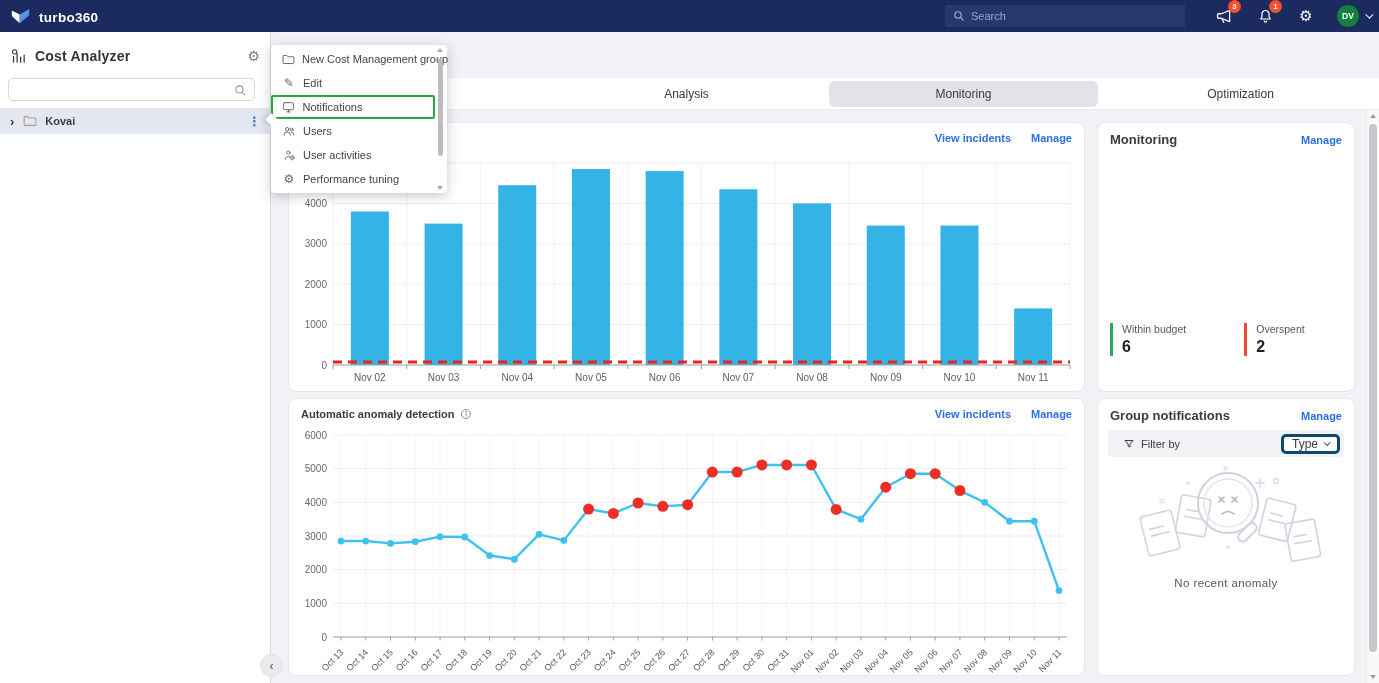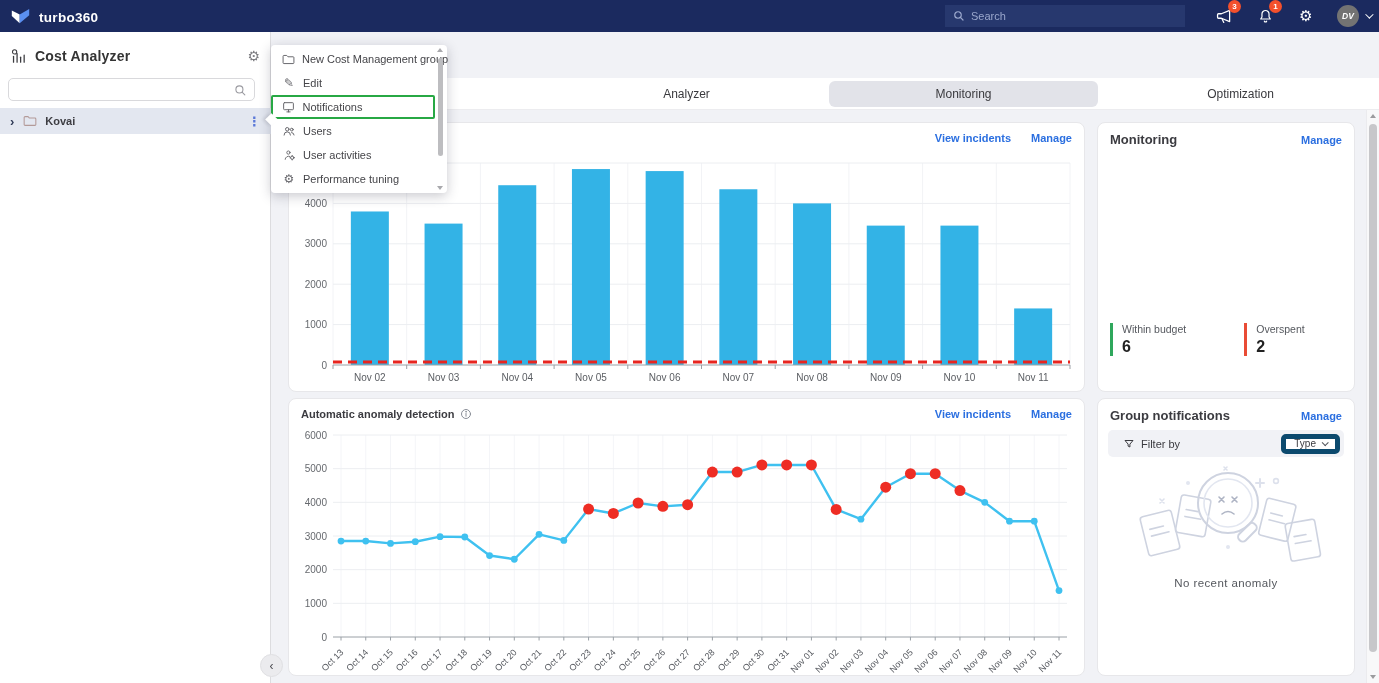--- a/index.html
+++ b/index.html
@@ -12,21 +12,21 @@
   .navbar { position:absolute; left:0; top:0; width:1379px; height:32px; background:#1b2a5f; display:flex; align-items:center; z-index:70; }
   .brand { display:flex; align-items:flex-end; gap:9px; padding-left:11px; }
   .brand-name { color:#fff; font-size:13.5px; font-weight:bold; letter-spacing:.3px; }
   .nav-search { position:absolute; left:945px; top:5px; width:240px; height:22px; background:#27386e; border:none; border-radius:0; color:#cfd6ea; font-size:11px; padding-left:26px; outline:none; }
   .nav-search::placeholder { color:#9aa7cc; }
   .nav-search-icon { position:absolute; left:953px; top:10px; pointer-events:none; }
   .nav-icons { position:absolute; right:8px; top:0; height:32px; display:flex; align-items:center; gap:21px; }
   .nav-icon-wrap { position:relative; width:20px; height:20px; display:flex; align-items:center; justify-content:center; cursor:pointer; }
   .badge { position:absolute; top:-6px; right:-7px; min-width:13px; height:13px; border-radius:7px; background:#f4502c; color:#fff; font-size:8px; font-weight:bold; display:flex; align-items:center; justify-content:center; padding:0 2px; }
   .avatar-wrap { display:flex; align-items:center; gap:6px; cursor:pointer; }
-  .avatar { width:22px; height:22px; border-radius:50%; background:#737373; color:#fff; font-size:8.5px; font-weight:bold; display:flex; align-items:center; justify-content:center;font-style:italic; }
+  .avatar { width:22px; height:22px; border-radius:50%; background:#15803d; color:#fff; font-size:8.5px; font-weight:bold; display:flex; align-items:center; justify-content:center; }
   .caret-down { width:6px; height:6px; border-right:1.6px solid #fff; border-bottom:1.6px solid #fff; transform:rotate(45deg) translateY(-2px); }
   .gear-glyph { font-family:"DejaVu Sans", sans-serif; }
 
   
   .sidebar { position:absolute; left:0; top:32px; width:271px; height:651px; background:#fff; border-right:1px solid #dcdcdf; z-index:40; }
   .sb-header { position:absolute; left:0; top:13px; width:100%; height:22px; display:flex; align-items:center; padding:0 10px; }
   .sb-title { margin-left:8px; font-size:14px; font-weight:bold; color:#343434; letter-spacing:.2px; }
   .sb-gear { margin-left:auto; color:#7c7c80; font-size:14px; cursor:pointer; }
   .sb-search { position:absolute; left:8px; top:46px; width:247px; height:23px; border:1px solid #d9d9dc; border-radius:5px; background:#fff; }
   .sb-search input { width:100%; height:100%; border:none; outline:none; border-radius:5px; padding:0 26px 0 8px; font-size:11px; color:#444; background:transparent; }
@@ -63,21 +63,21 @@
   .donut-cap { font-size:10px; color:#9aa0a8; margin-top:1px; }
   .mstats { position:absolute; left:12px; top:200px; right:10px; display:flex; }
   .mstat { padding-left:9px; border-left:3px solid #2fa75c; }
   .mstat + .mstat { margin-left:58px; border-left-color:#e94b35; }
   .mstat-label { font-size:10.5px; color:#55585e; }
   .mstat-value { font-size:16px; font-weight:bold; color:#222; margin-top:3px; }
 
   
   .filter-bar { position:absolute; left:10px; right:10px; top:31px; height:27px; background:#f1f2f6; border-radius:5px; display:flex; align-items:center; padding:0 4px 0 15px; }
   .filter-label { font-size:11px; color:#3b3b40; margin-left:6px; }
-  .type-btn { margin-left:auto; height:20px; background:#fff; border:5px solid #0c4a6e; border-radius:5px; display:flex; align-items:center; gap:6px; padding:0 8px; font-size:10px; color:#3b3b40; cursor:pointer; }
+  .type-btn { margin-left:auto; height:20px; background:#fff; border:3px solid #0c4a6e; border-radius:5px; display:flex; align-items:center; gap:6px; padding:0 8px; font-size:12px; color:#3b3b40; cursor:pointer; }
   .type-caret { width:5px; height:5px; border-right:1.4px solid #55585e; border-bottom:1.4px solid #55585e; transform:rotate(45deg) translateY(-1px); }
   .empty-illu { position:absolute; left:34px; top:62px; }
   .empty-text { position:absolute; left:0; right:0; top:178px; text-align:center; font-size:11.5px; color:#55585e; letter-spacing:.4px; }
 
   
   .ctx-menu { position:absolute; left:271px; top:45px; width:176px; height:148px; background:#fff; border-radius:4px; box-shadow:0 3px 12px rgba(40,40,60,.25); z-index:60; padding:2px 12px 2px 0; }
   .ctx-notch { position:absolute; left:-4px; top:70px; width:9px; height:9px; background:#fff; transform:rotate(45deg); box-shadow:-2px 2px 3px rgba(40,40,60,.12); }
   .cm-item { height:24px; display:flex; align-items:center; padding-left:11px; font-size:11px; color:#454549; cursor:pointer; white-space:nowrap; }
   .cm-item .cm-icon { width:14px; margin-right:7px; color:#66666b; display:flex; align-items:center; justify-content:center; font-size:12px; }
   .cm-item.highlighted { border:2.5px solid #27a844; border-radius:2px; padding-left:8.5px; }
@@ -177,21 +177,21 @@
     <span class="tree-dots">⋮</span>
   </div>
   <div class="collapse-btn">‹</div>
 </aside>
 
 <nav class="tabbar">
   <div class="tab">
       <div class="tab-inner"></div>
     </div>
   <div class="tab">
-      <div class="tab-inner">Analyzer</div>
+      <div class="tab-inner">Analysis</div>
     </div>
   <div class="tab active">
       <div class="tab-inner">Monitoring</div>
     </div>
   <div class="tab">
       <div class="tab-inner">Optimization</div>
     </div>
 </nav>
 
 <section class="card card-costtrend">

